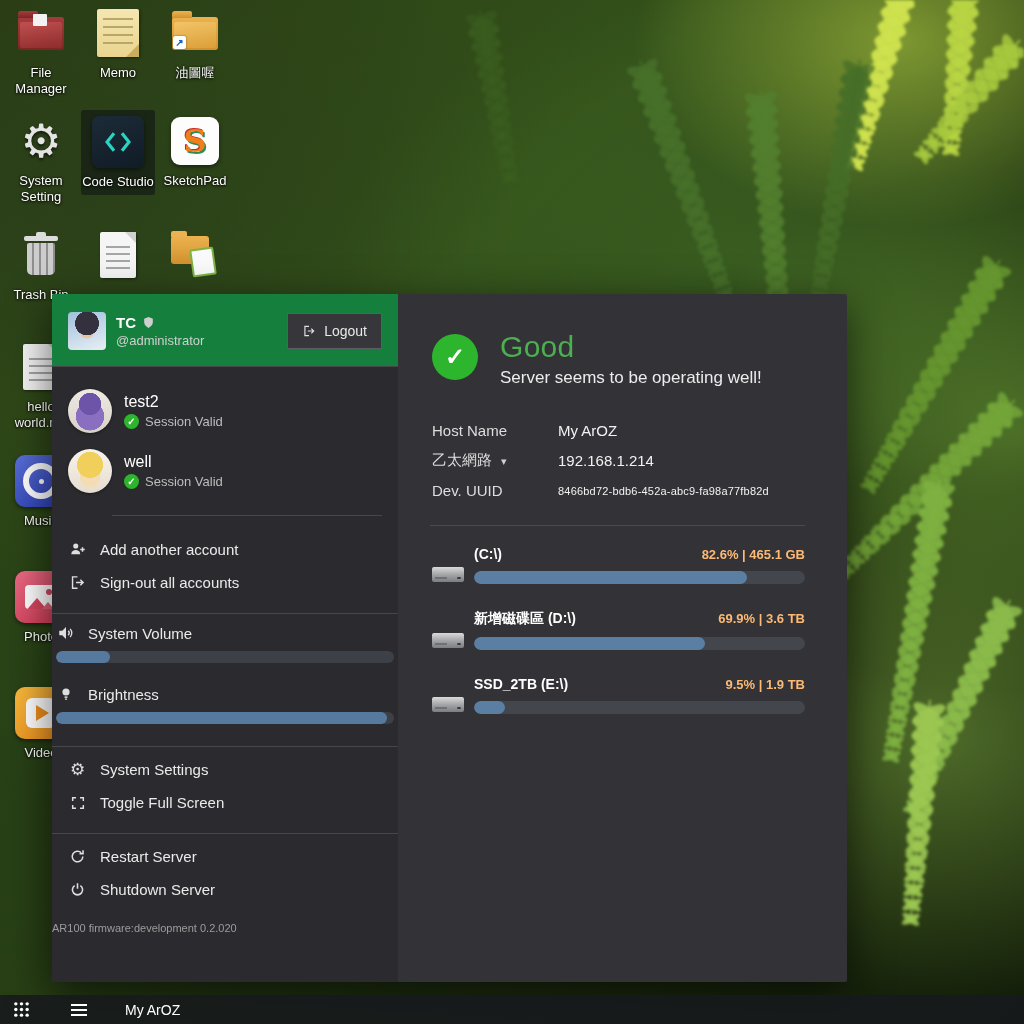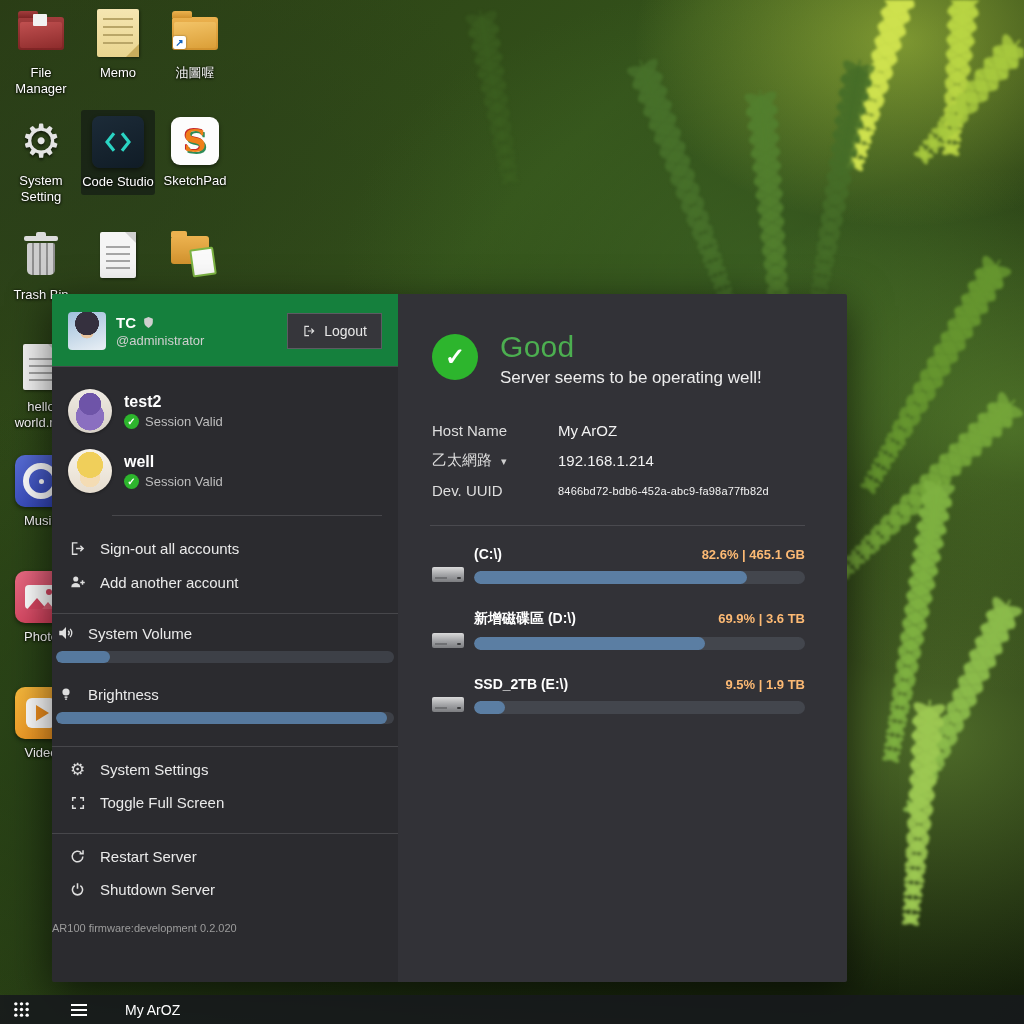--- a/index.html
+++ b/index.html
@@ -95,21 +95,21 @@
 .account{display:flex;align-items:center;gap:12px;padding:8px 16px;cursor:pointer}
 .avatar-acc{width:44px;height:44px;border-radius:50%;flex:none;box-shadow:0 1px 3px rgba(0,0,0,.4)}
 .avatar-acc.a1{background:
  radial-gradient(circle at 50% 34%, #6e54a8 0 30%, transparent 31%),
  radial-gradient(circle at 50% 62%, #8a6fc0 0 40%, transparent 41%),
  linear-gradient(#efeae2,#d8d2c8)}
 .avatar-acc.a2{background:
  radial-gradient(circle at 50% 36%, #f0cf5a 0 36%, transparent 37%),
  radial-gradient(circle at 50% 64%, #f4dcb4 0 28%, transparent 29%),
  linear-gradient(#f7f3ea,#e6ddcf)}
-.acc-name{font-size:16px;font-weight:bold;color:#fff}
+.acc-name{font-size:16px;font-weight:normal;color:#fff}
 .acc-status{display:flex;align-items:center;gap:6px;font-size:13px;color:#bdbdbd;margin-top:3px}
 
 .check-badge{display:inline-flex;width:15px;height:15px;border-radius:50%;background:#2db52d;color:#fff;
  font-size:10px;font-weight:bold;align-items:center;justify-content:center;flex:none}
 
 .menu-group{padding:6px 0}
 .mi{display:flex;align-items:center;gap:13px;padding:8px 16px;font-size:15px;color:#eaeaea;cursor:pointer}
 .mi-icon{width:19px;display:inline-flex;justify-content:center;flex:none}
 .mi-icon .uni{font-size:17px;color:#dedede;line-height:1}
 
@@ -753,36 +753,36 @@
                 <span>Session Valid</span>
               </div>
           </div>
         </div>
       </div>
       <div class="divider short"></div>
 
       <div class="menu-group">
         <div class="mi">
           <span class="mi-icon">
-              <svg class="ic" width="17" height="17" viewBox="0 0 24 24">
-                <path d="M12 4H5v16h7" fill="none" stroke="#dedede" stroke-width="2"></path>
-                <path d="M10 12h10M16 8l4 4-4 4" fill="none" stroke="#dedede" stroke-width="2"></path>
-              </svg>
-            </span>
-          <span>Sign-out all accounts</span>
-        </div>
-        <div class="mi">
-          <span class="mi-icon">
               <svg class="ic" width="18" height="18" viewBox="0 0 24 24">
                 <circle cx="9" cy="8" r="3.4" fill="#dedede"></circle>
                 <path d="M3 19a6 5.6 0 0 1 12 0z" fill="#dedede"></path>
                 <path d="M18 9.5v6M15 12.5h6" stroke="#dedede" stroke-width="2"></path>
               </svg>
             </span>
           <span>Add another account</span>
+        </div>
+        <div class="mi">
+          <span class="mi-icon">
+              <svg class="ic" width="17" height="17" viewBox="0 0 24 24">
+                <path d="M12 4H5v16h7" fill="none" stroke="#dedede" stroke-width="2"></path>
+                <path d="M10 12h10M16 8l4 4-4 4" fill="none" stroke="#dedede" stroke-width="2"></path>
+              </svg>
+            </span>
+          <span>Sign-out all accounts</span>
         </div>
       </div>
       <div class="divider" style="margin-top:8px"></div>
 
       <div class="slider-group">
         <div class="slider-label">
           <span class="mi-icon">
               <svg class="ic" width="18" height="18" viewBox="0 0 24 24">
                 <path d="M3 9h4l5-5v16l-5-5H3z" fill="#dedede"></path>
                 <path d="M15 9a4.5 4.5 0 0 1 0 6M17.5 6.5a8 8 0 0 1 0 11" fill="none" stroke="#dedede" stroke-width="1.8"></path>

